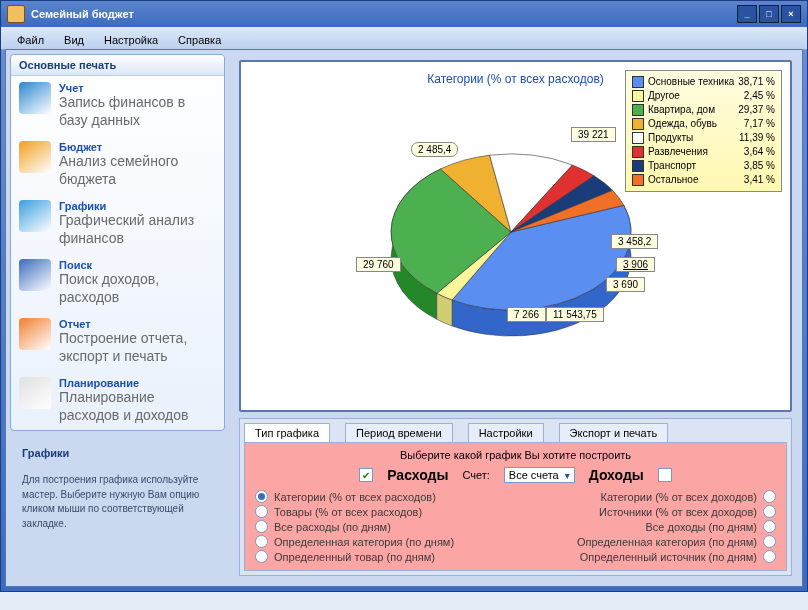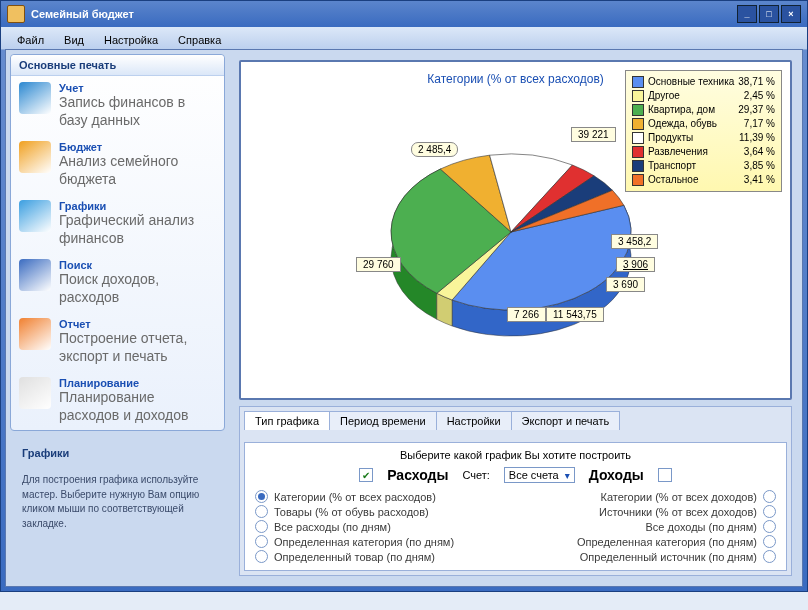--- a/index.html
+++ b/index.html
@@ -24,24 +24,24 @@
 .main{flex:1;padding:10px;display:flex;flex-direction:column;gap:6px}
 .chart-frame{flex:1;background:#ffffff;border:2px solid #5a78b0;border-radius:2px;position:relative;overflow:hidden}
 .chart-title{position:absolute;top:10px;width:100%;text-align:center;color:#1a4fb3;font-size:12px}
 .legend{position:absolute;top:8px;right:8px;background:linear-gradient(#fffde0,#fff8b0);border:1px solid #888;padding:4px 6px;font-size:10px}
 .legend-row{display:flex;align-items:center;gap:4px;line-height:1.4}
 .legend-sw{width:10px;height:10px;border:1px solid #333;flex:0 0 10px}
 .legend-name{flex:1}
 .pie-wrap{position:absolute;top:70px;left:140px}
 .pie-lbl{position:absolute;background:#fffde0;border:1px solid #888;padding:1px 6px;font-size:10px;white-space:nowrap}
 .lower{background:#dbe4f3;border:1px solid #9ab0da;padding:0}
-.tabstrip{display:flex;padding:4px 4px 0 4px;gap:0}
+.tabstrip{display:flex;padding:4px 4px 0 4px;gap:16px}
 .tab{background:#e8eef9;border:1px solid #9ab0da;border-bottom:none;padding:3px 10px;font-size:11px;cursor:pointer;margin-right:-1px}
 .tab.active{background:#fff;position:relative;z-index:1}
-.tabbody{background:#ffffff;border:1px solid #9ab0da;margin:12px 4px 4px 4px;padding:6px 10px}
+.tabbody{background:#fca5a5;border:1px solid #9ab0da;margin:0 4px 4px 4px;padding:6px 10px}
 .prompt{text-align:center;font-size:11px;margin-bottom:6px}
 .row2{display:flex;align-items:center;justify-content:center;gap:14px;margin-bottom:6px}
 .row2 .big{font-size:14px;font-weight:bold}
 .select{border:1px solid #7a98c8;background:#fff;padding:1px 4px;display:inline-flex;align-items:center;gap:6px;font-size:11px}
 .select .arrow{color:#1a4fb3;font-size:10px}
 .opts{display:flex;gap:30px}
 .optcol{flex:1}
 .optrow{display:flex;align-items:center;gap:6px;font-size:11px;padding:1px 0;color:#3a3a3a}
 .optcol.right .optrow{justify-content:flex-end}
 .radio{width:11px;height:11px;border:1px solid #7a98c8;border-radius:50%;background:#fff;display:inline-block;position:relative;flex:0 0 11px}
@@ -218,21 +218,21 @@
             <span class="chk"></span>
           </div>
           <div class="opts">
             <div class="optcol" id="expopts">
                 <div class="optrow">
                   <span class="radio on"></span>
                   <span>Категории (% от всех расходов)</span>
                 </div>
                 <div class="optrow">
                   <span class="radio"></span>
-                  <span>Товары (% от обувь расходов)</span>
+                  <span>Товары (% от всех расходов)</span>
                 </div>
                 <div class="optrow">
                   <span class="radio"></span>
                   <span>Все расходы (по дням)</span>
                 </div>
                 <div class="optrow">
                   <span class="radio"></span>
                   <span>Определенная категория (по дням)</span>
                 </div>
                 <div class="optrow">

